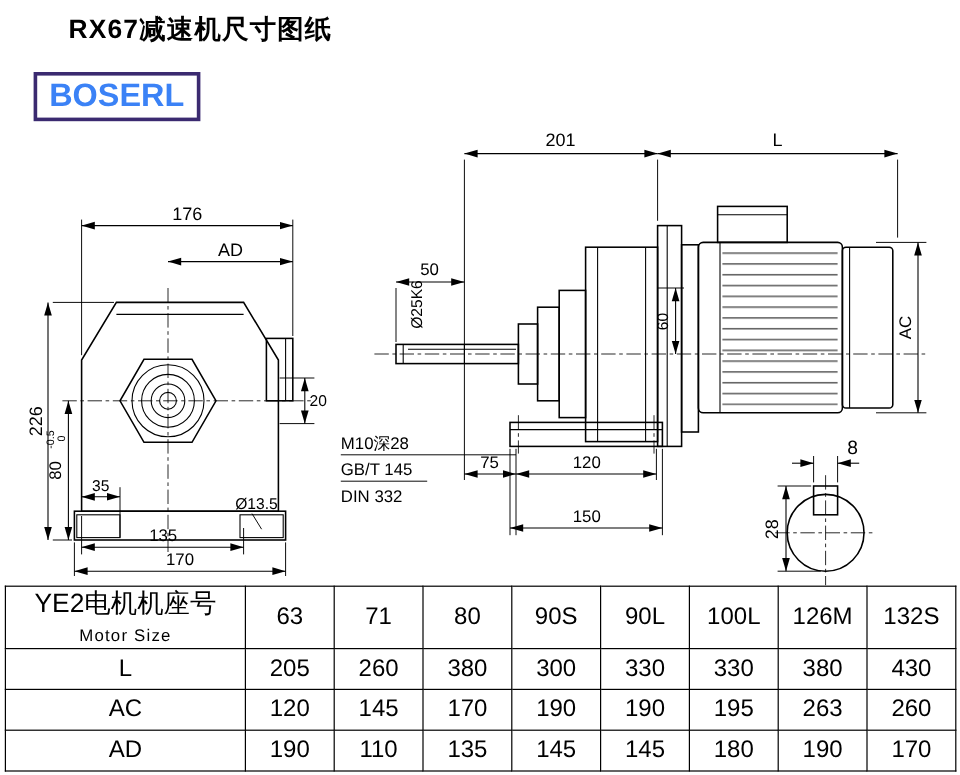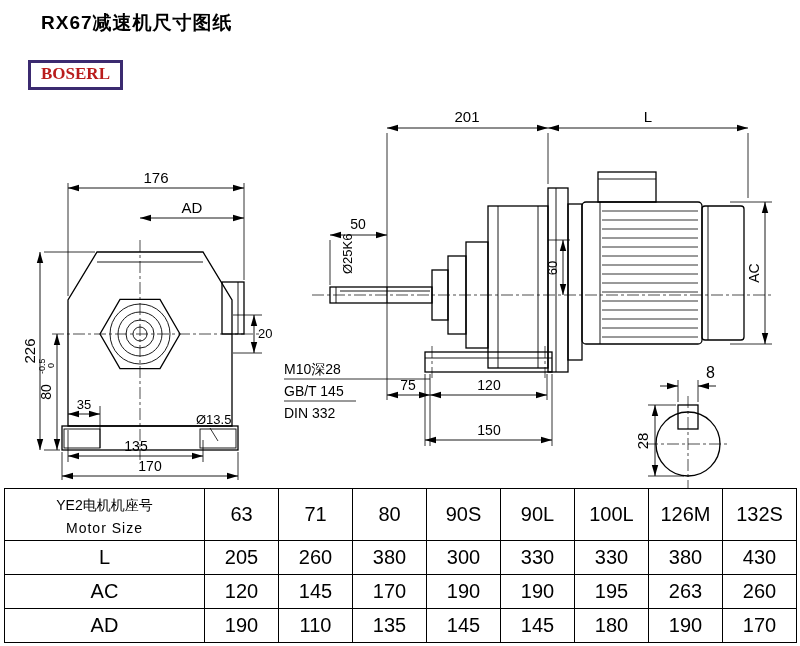--- a/index.html
+++ b/index.html
@@ -1,40 +1,40 @@
 <!DOCTYPE html>
 <html><head>
 <meta charset="utf-8">
 <style>
   html,body{margin:0;padding:0;background:#fff;}
   .page{position:relative;width:800px;height:646px;background:#fff;overflow:hidden;
         font-family:"Liberation Sans",sans-serif;color:#000;}
-  .title{position:absolute;left:41px;top:10px;margin:0;font-size:19px;font-weight:700;
+  .title{position:absolute;left:57px;top:10px;margin:0;font-size:22px;font-weight:700;
          letter-spacing:1px;font-family:"Liberation Sans",sans-serif;}
   .logo{position:absolute;left:28px;top:60px;border:3px solid #3b2a70;background:#fff;
         padding:1px 10px 3px 10px;}
-  .logo span{font-family:Liberation Serif, serif;font-weight:700;font-size:17px;color:#b91c1c;}
+  .logo span{font-family:Liberation Sans, sans-serif;font-weight:700;font-size:27px;color:#3b82f6;}
   svg.drawing{position:absolute;left:0;top:0;}
   svg .obj{stroke:#000;stroke-width:1.3;fill:none;}
   svg .obj2{stroke:#000;stroke-width:0.9;fill:none;}
   svg .ext{stroke:#000;stroke-width:0.8;fill:none;}
   svg .dim{stroke:#000;stroke-width:0.9;fill:none;}
   svg .cl{stroke:#000;stroke-width:0.7;fill:none;stroke-dasharray:12 3 3 3;}
   svg text{fill:#000;font-family:"Liberation Sans",sans-serif;font-size:15px;}
   svg text.small{font-size:9px;}
   svg text.d13{font-size:13px;}
   svg text.d14{font-size:14px;}
   svg text.d16{font-size:16px;}
   table.dims{position:absolute;left:4px;top:488px;width:792px;border-collapse:collapse;
              table-layout:fixed;background:#fff;}
   table.dims th,table.dims td{border:1px solid #000;text-align:center;vertical-align:middle;
              font-weight:400;font-size:20px;padding:0;font-family:"Liberation Sans",sans-serif;}
   table.dims tr.hdr{height:52px;}
   table.dims tr.row{height:34px;}
-  table.dims .hcn{font-size:14px;line-height:1.25;}
+  table.dims .hcn{font-size:22px;line-height:1.25;}
   table.dims .hen{font-size:14px;letter-spacing:1px;}
 </style>
 </head>
 <body>
 
 <div class="page">
 
   <h1 class="title">RX67减速机尺寸图纸</h1>
 
   <div class="logo">

